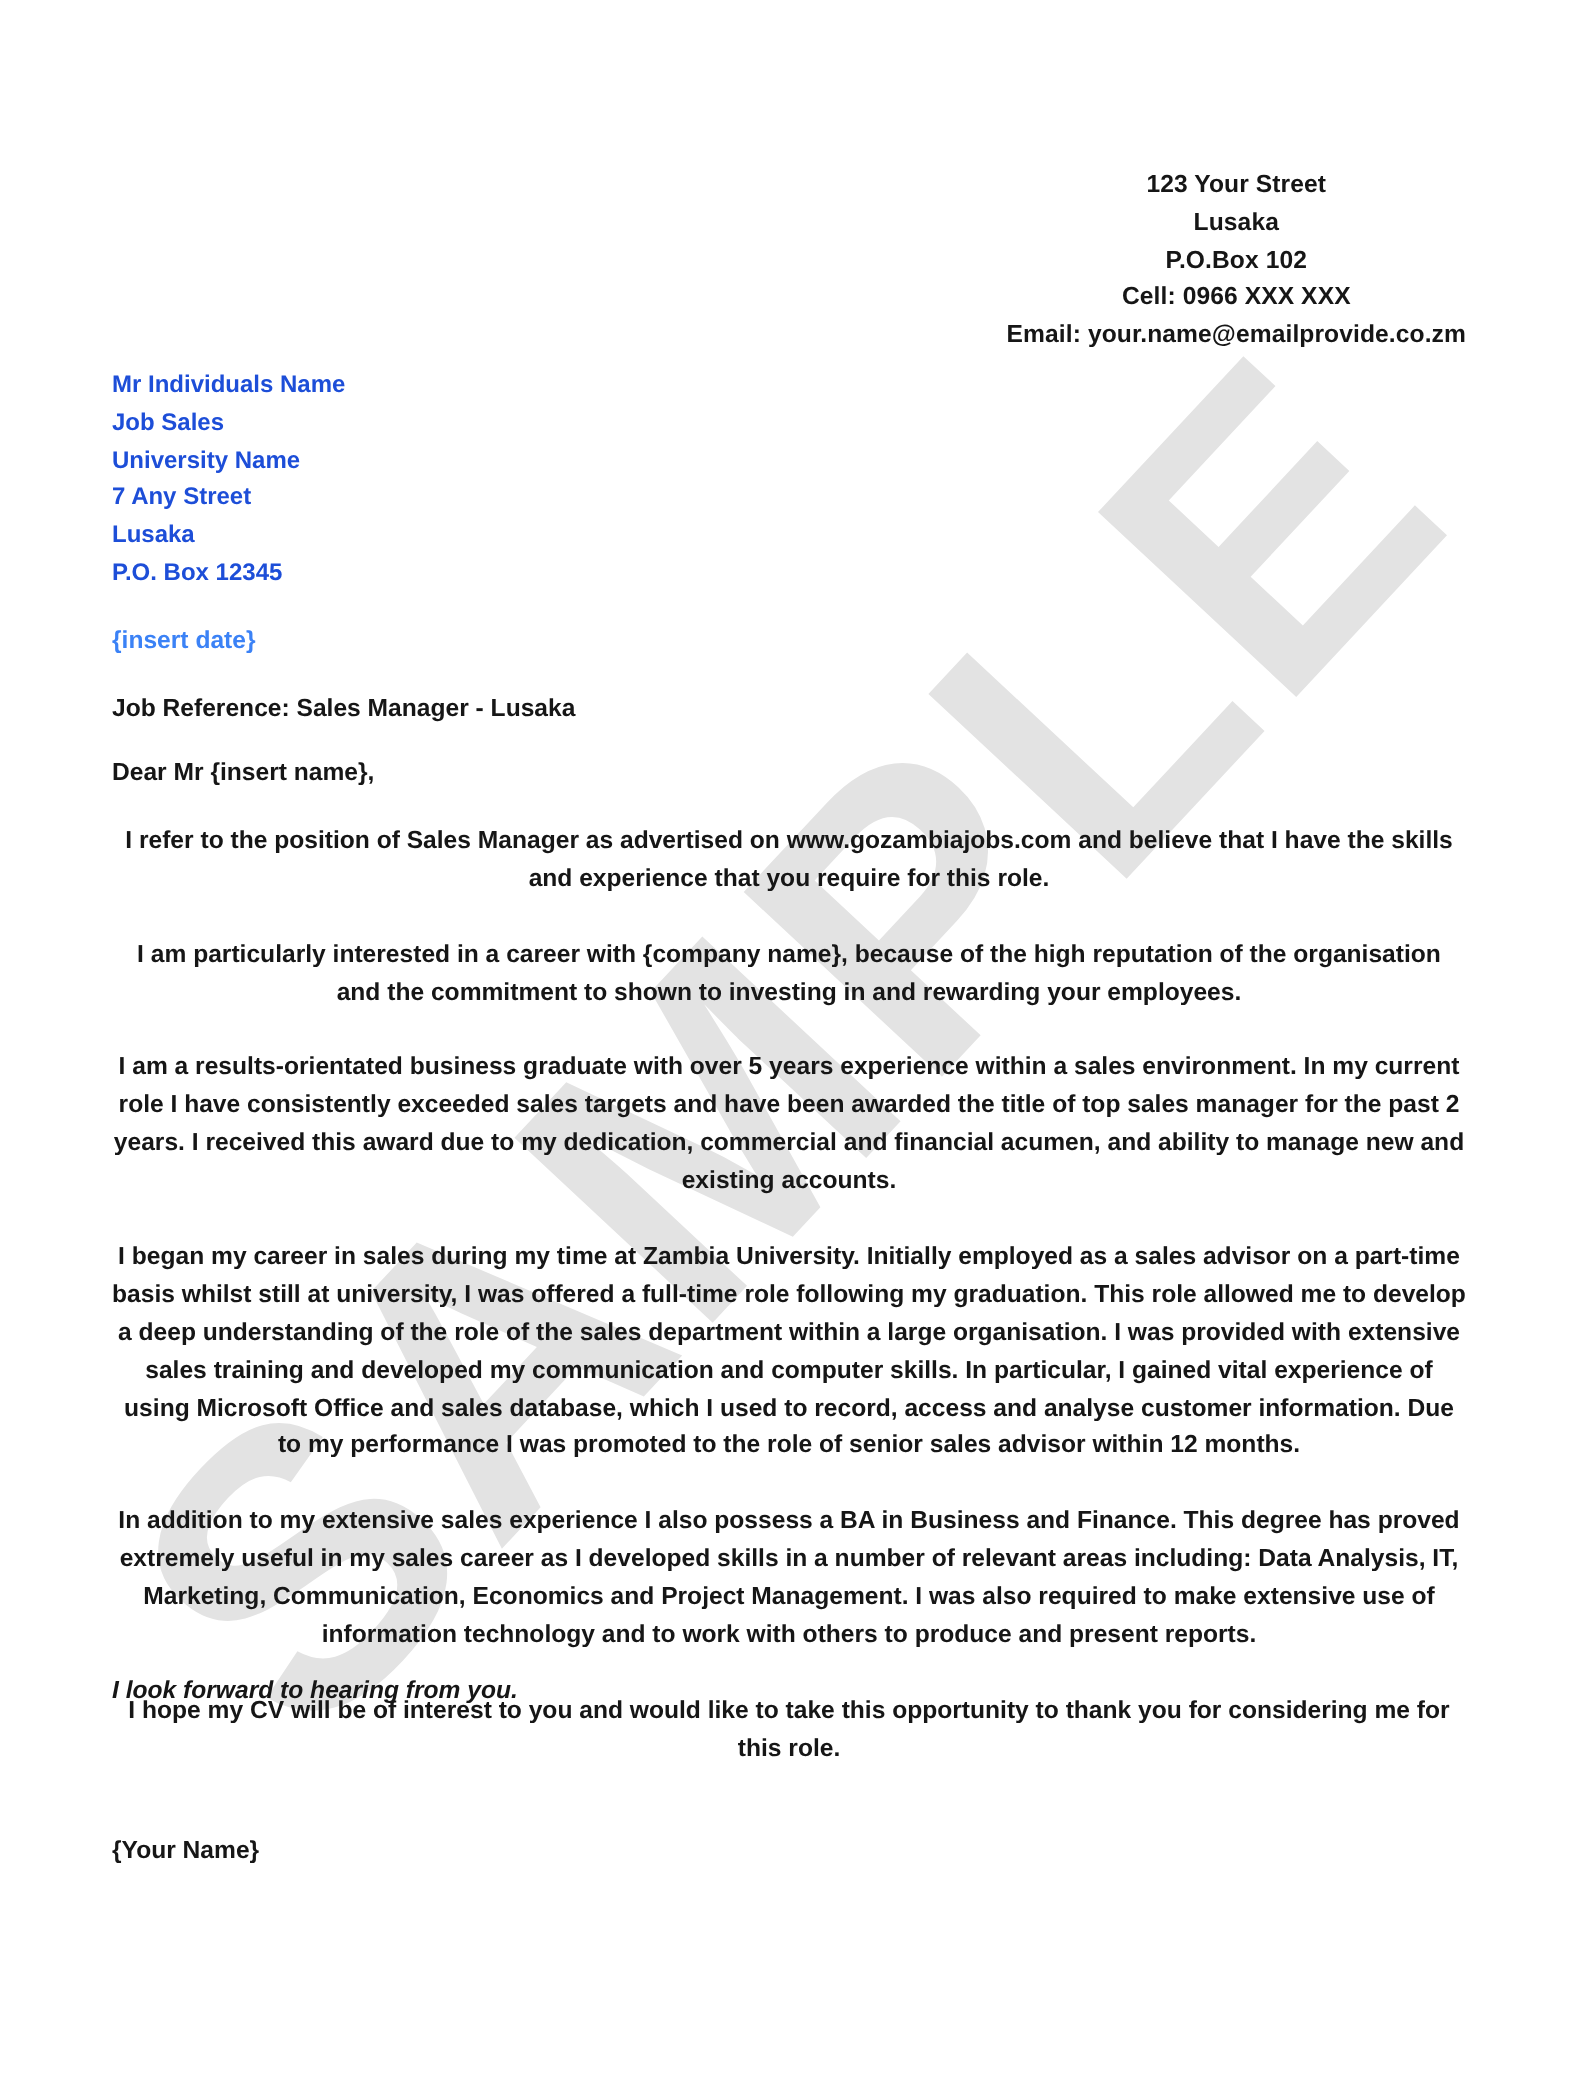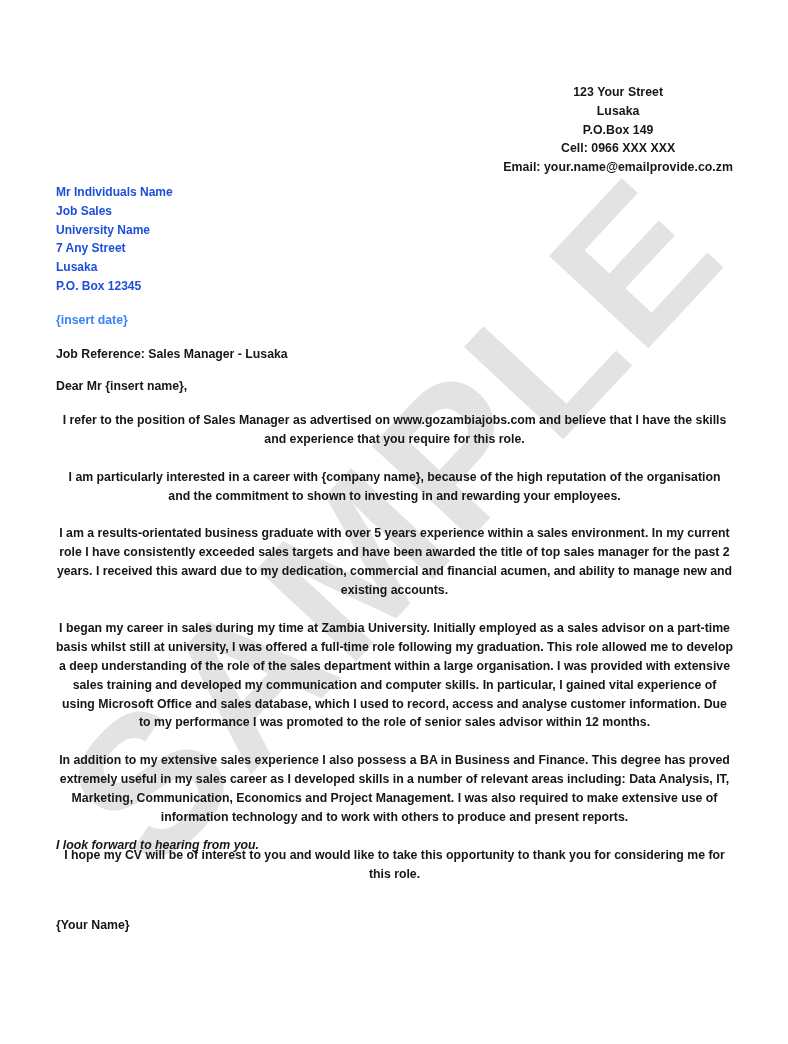--- a/index.html
+++ b/index.html
@@ -145,21 +145,21 @@
 
   <div class="watermark-layer">
     <div class="watermark-text" style="color: rgb(227, 227, 227); transform: translate(-50%, -50%) rotate(-47deg);">SAMPLE</div>
   </div>
 
   <div class="content">
 
     <div class="sender-block">
       <div>123 Your Street</div>
       <div>Lusaka</div>
-      <div>P.O.Box 149</div>
+      <div>P.O.Box 102</div>
       <div>Cell: 0966 XXX XXX</div>
       <div>Email: your.name@emailprovide.co.zm</div>
     </div>
 
     <div class="recipient-block">
       <div>Mr Individuals Name</div>
       <div>Job Sales</div>
       <div>University Name</div>
       <div>7 Any Street</div>
       <div>Lusaka</div>

